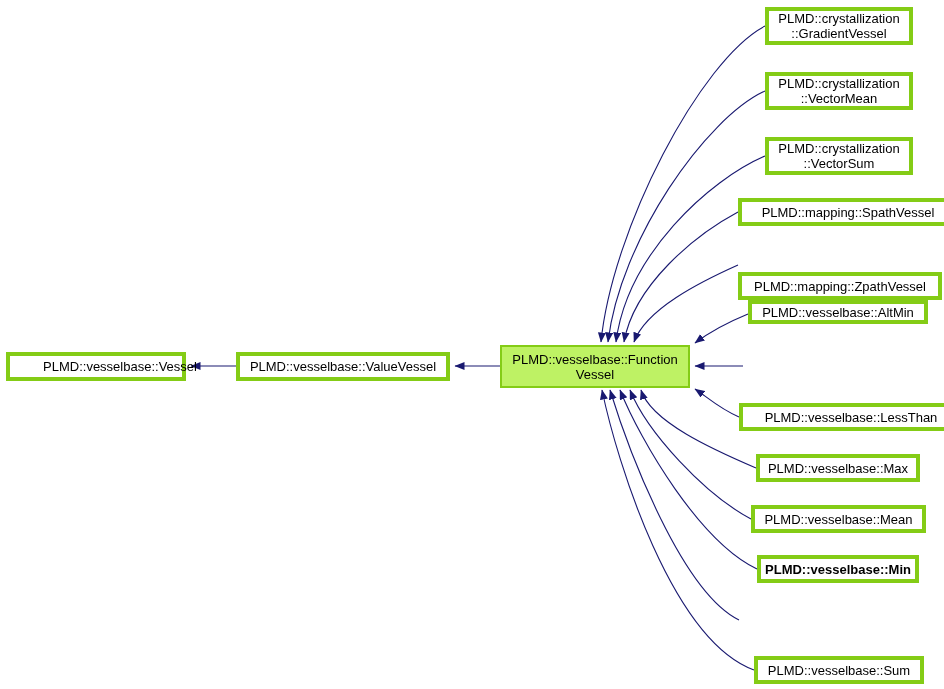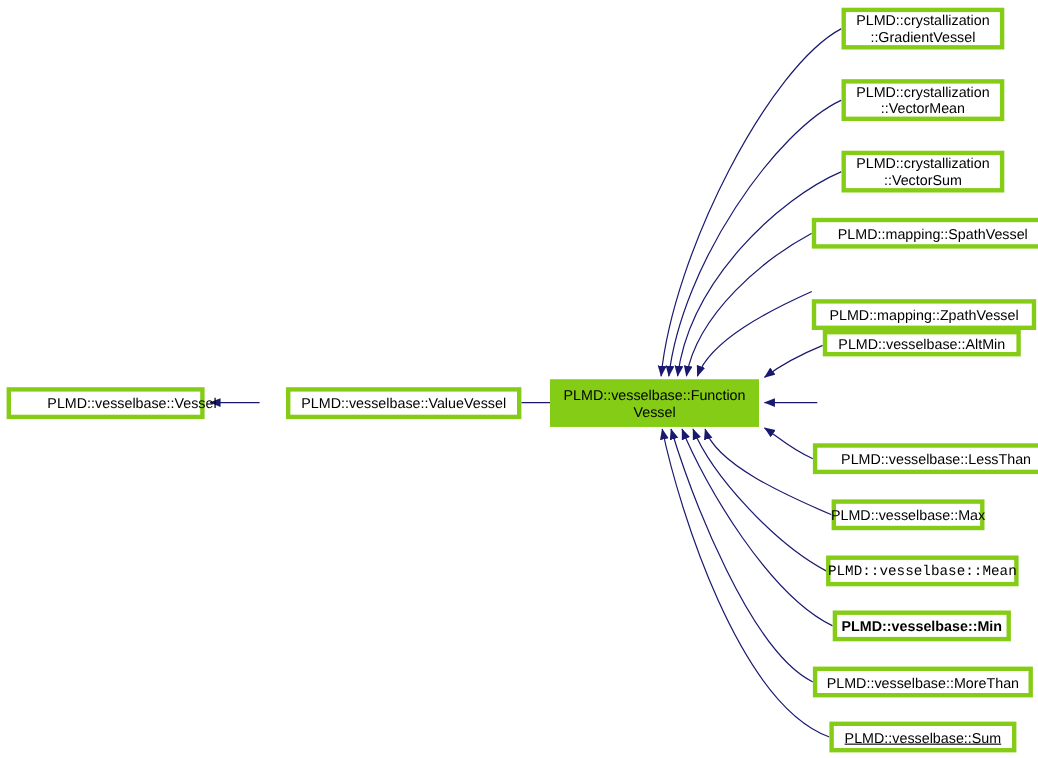--- a/index.html
+++ b/index.html
@@ -20,21 +20,21 @@
     display:flex;
     align-items:center;
     justify-content:center;
     text-align:center;
     font-size:13px;
     line-height:15px;
     white-space:pre-line;
     cursor:pointer;
   }
   .node.selected{
-    background:#84cc16;
+    background:#bef264;
     border-width:2px;
     cursor:default;
   }
   .edge{
     fill:none;
     stroke:#191970;
     stroke-width:1.1;
   }
 </style>
 </head>
@@ -62,21 +62,21 @@
     <path class="edge" d="M739,417 C720,409 707,397 695,389" marker-end="url(#arrow)"></path>
     <path class="edge" d="M756,468 C714,450 651,422 641,390" marker-end="url(#arrow)"></path>
     <path class="edge" d="M751,519 C704,494 647,432 630,390" marker-end="url(#arrow)"></path>
     <path class="edge" d="M757,569 C700,542 641,442 620,390" marker-end="url(#arrow)"></path>
     <path class="edge" d="M739,620 C682,592 629,452 610,390" marker-end="url(#arrow)"></path>
     <path class="edge" d="M754,670 C672,640 617,462 602,390" marker-end="url(#arrow)"></path>
   </svg>
 
   <div class="node" style="left:6px;top:352px;width:180px;height:29px;padding-left:48px;">PLMD::vesselbase::Vessel</div>
 
-  <div class="node" style="left:236px;top:352px;width:214px;height:29px;margin-left:24px;">PLMD::vesselbase::ValueVessel</div>
+  <div class="node" style="left:236px;top:352px;width:214px;height:29px;">PLMD::vesselbase::ValueVessel</div>
 
   <div class="node selected" style="left:500px;top:345px;width:190px;height:43px;">PLMD::vesselbase::Function
 Vessel</div>
 
   <div class="node" style="left:765px;top:7px;width:148px;height:38px;">PLMD::crystallization
 ::GradientVessel</div>
 
   <div class="node" style="left:765px;top:72px;width:148px;height:38px;">PLMD::crystallization
 ::VectorMean</div>
 
@@ -85,23 +85,22 @@
 
   <div class="node" style="left:738px;top:198px;width:220px;height:28px;text-align:center;">PLMD::mapping::SpathVessel</div>
 
   <div class="node" style="left:738px;top:251px;width:204px;height:28px;margin-top:21px;">PLMD::mapping::ZpathVessel</div>
 
   <div class="node" style="left:748px;top:300px;width:180px;height:24px;">PLMD::vesselbase::AltMin</div>
 
 
   <div class="node" style="left:739px;top:403px;width:224px;height:28px;">PLMD::vesselbase::LessThan</div>
 
-  <div class="node" style="left:756px;top:454px;width:139px;height:28px;">PLMD::vesselbase::Max</div>
+  <div class="node" style="left:756px;top:454px;width:164px;height:28px;">PLMD::vesselbase::Max</div>
 
-  <div class="node" style="left:751px;top:505px;width:175px;height:28px;font-family:Liberation Mono, monospace;">PLMD::vesselbase::Mean</div>
+  <div class="node" style="left:751px;top:505px;width:175px;height:28px;">PLMD::vesselbase::Mean</div>
 
   <div class="node" style="left:757px;top:555px;width:162px;height:28px;font-weight:bold;">PLMD::vesselbase::Min</div>
 
-  <div class="node" style="left:739px;top:606px;width:200px;height:28px;">PLMD::vesselbase::MoreThan</div>
 
-  <div class="node" style="left:754px;top:656px;width:170px;height:28px;text-decoration:underline;">PLMD::vesselbase::Sum</div>
+  <div class="node" style="left:754px;top:656px;width:170px;height:28px;">PLMD::vesselbase::Sum</div>
 
 </div>
 
 </body></html>

